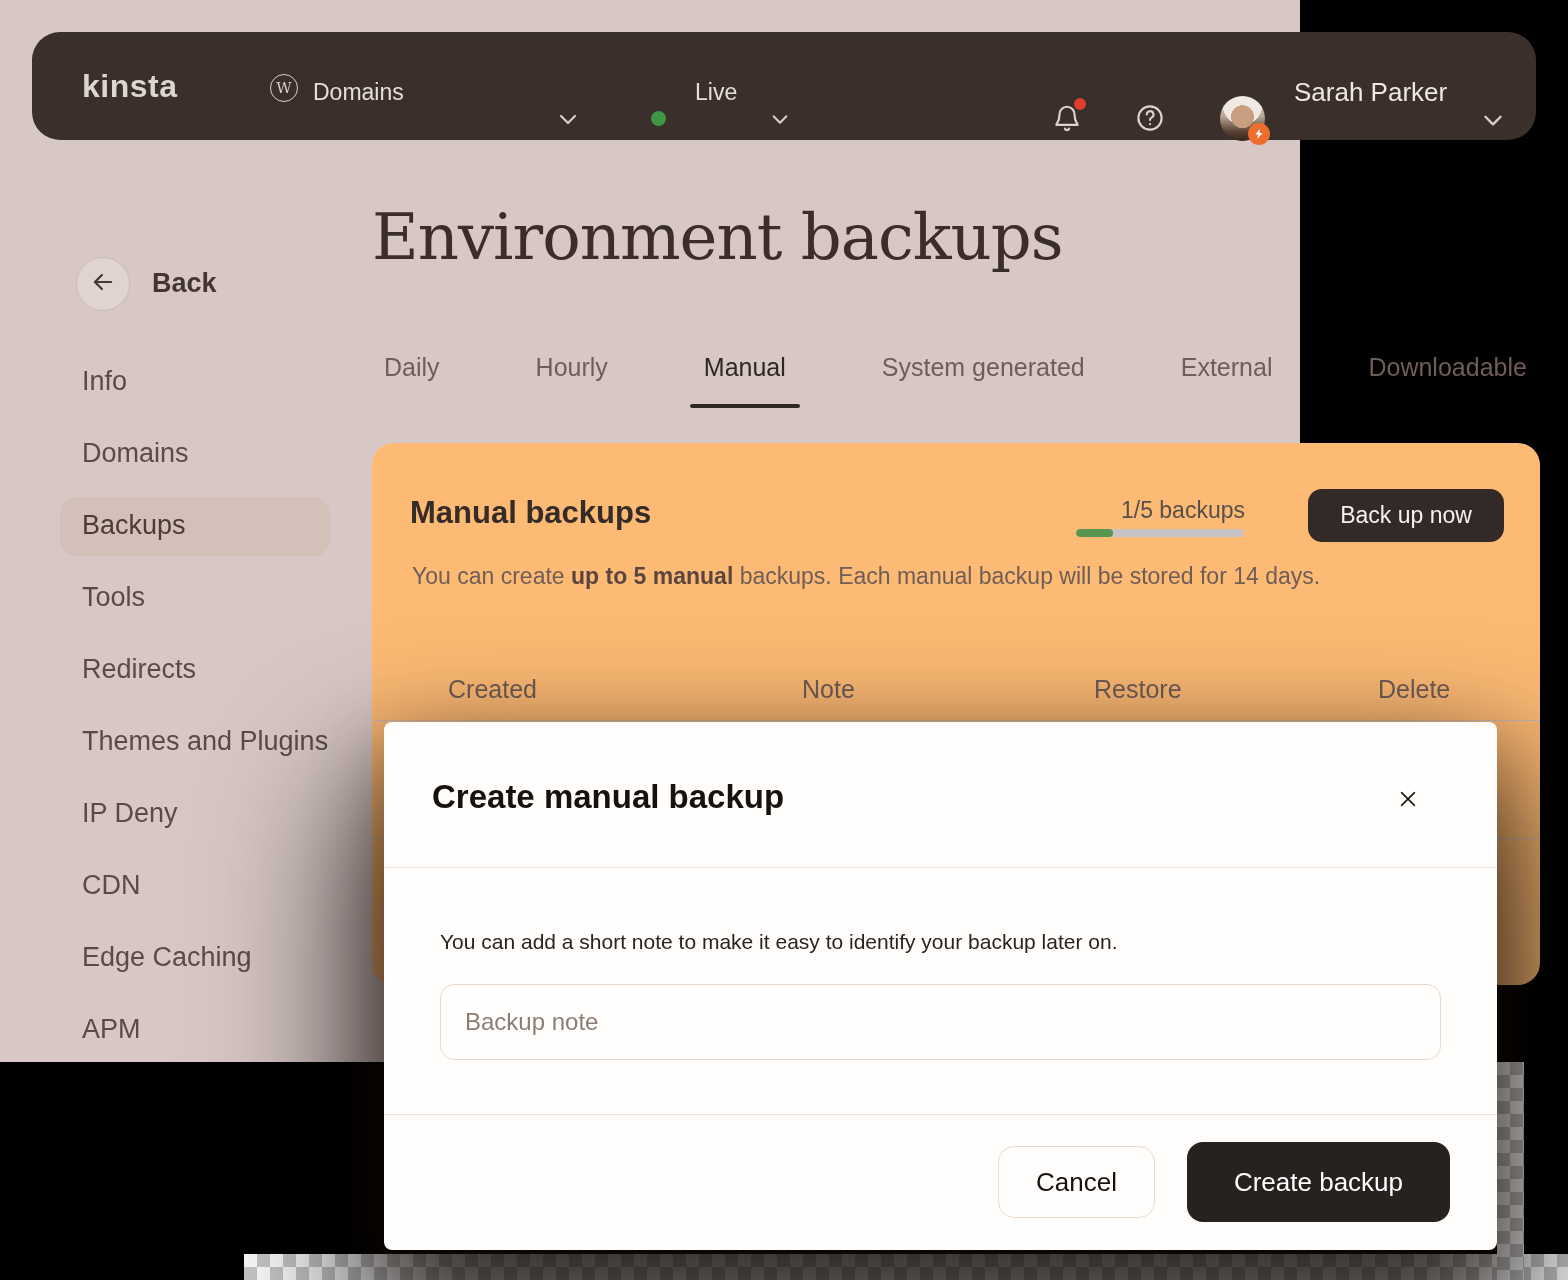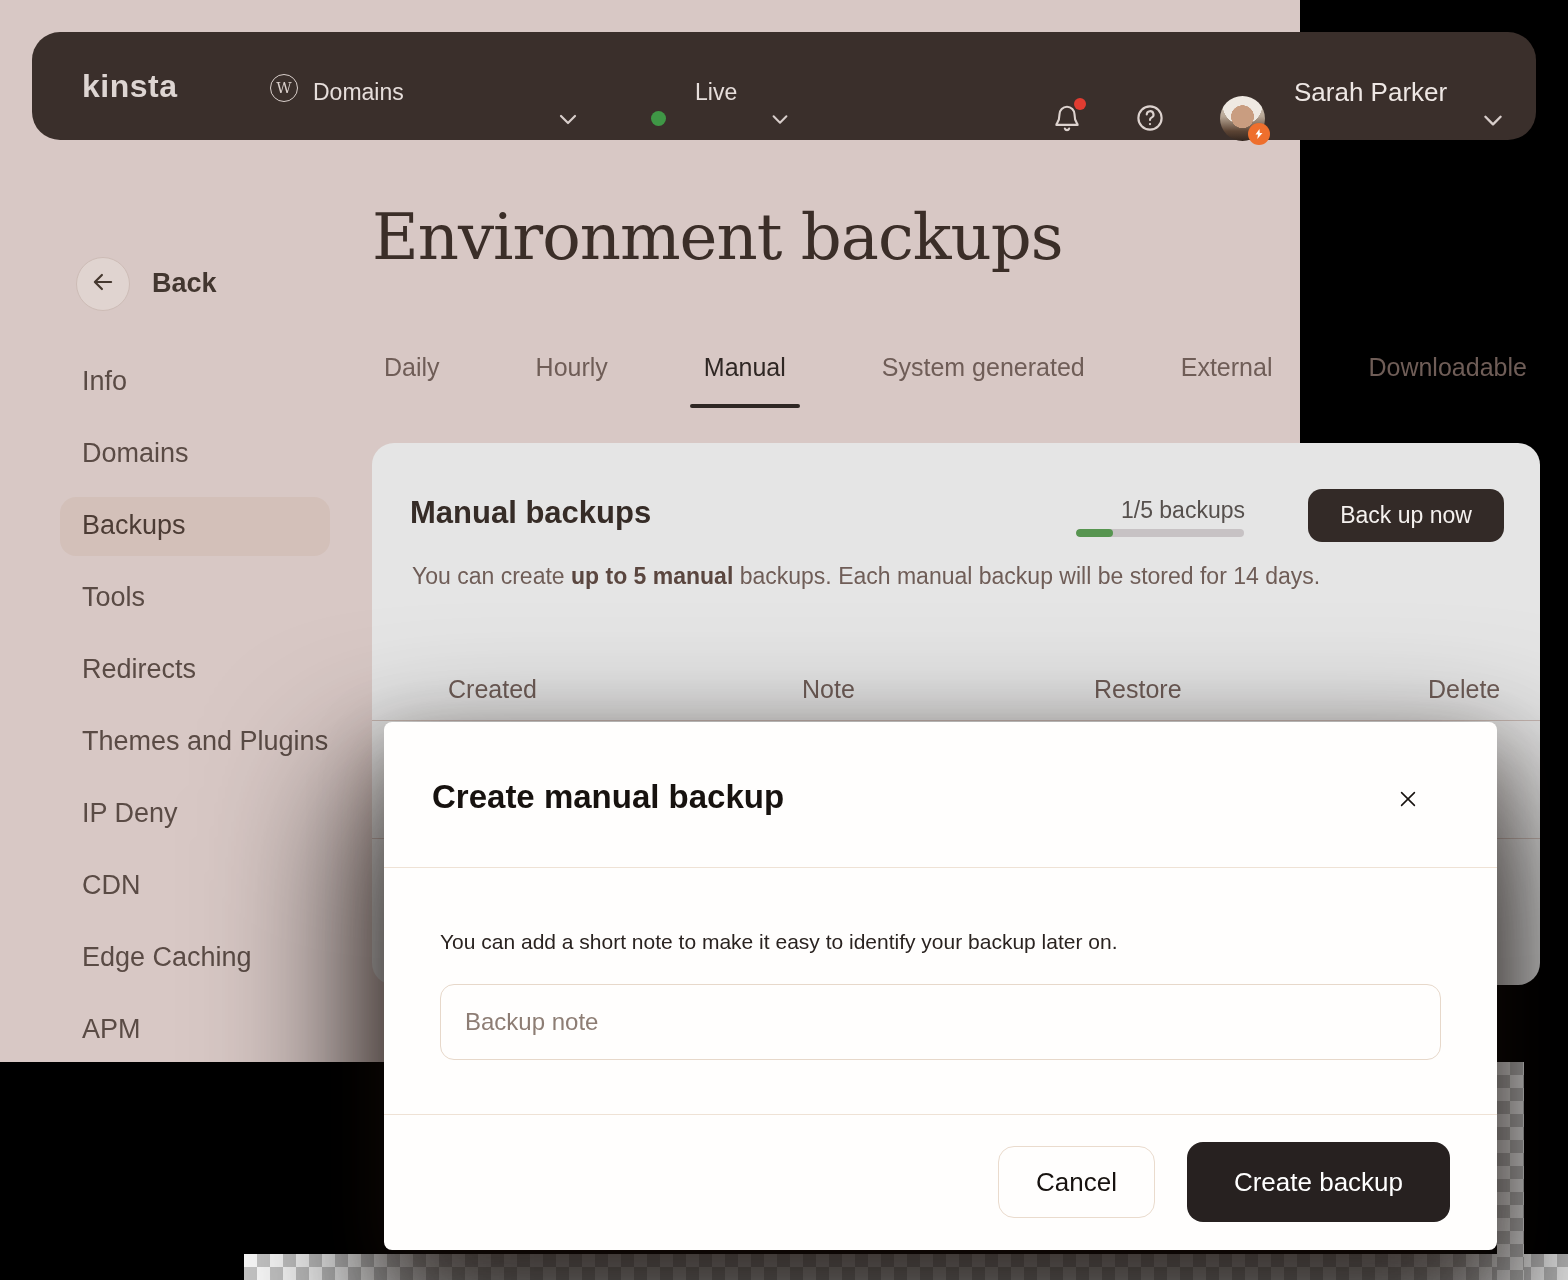--- a/index.html
+++ b/index.html
@@ -43,21 +43,21 @@
   
   .page-title{position:absolute;left:372px;top:200px;font-family:"DejaVu Serif",serif;font-size:64px;
               letter-spacing:-1px;color:#3b2e28;}
   .tabs{position:absolute;left:372px;top:350px;width:1196px;height:58px;overflow:hidden;display:flex;gap:96px;
         padding-left:12px;box-sizing:border-box;}
   .tab{position:relative;font-size:25px;line-height:34px;color:#6f5d57;padding-bottom:16px;white-space:nowrap;}
   .tab.active{color:#2f2724;font-weight:500;}
   .tab.active::after{content:"";position:absolute;left:-14px;right:-14px;bottom:0;height:4px;background:#2f2724;border-radius:2px;}
 
   
-  .card{position:absolute;left:372px;top:443px;width:1168px;height:542px;background:#e5e5e5;border-radius:22px;}
+  .card{position:absolute;left:372px;top:443px;width:1168px;height:542px;background:#fdba74;border-radius:22px;}
   .card-title{position:absolute;left:38px;top:52px;font-size:31px;font-weight:700;color:#362c27;}
   .usage-label{position:absolute;left:700px;top:54px;width:173px;text-align:right;font-size:23px;color:#56504d;}
   .usage-track{position:absolute;left:704px;top:86px;width:168px;height:8px;border-radius:4px;background:#c7c2c4;overflow:hidden;}
   .usage-fill{height:100%;border-radius:4px;background:#579550;width:22%;}
   .backup-btn{position:absolute;left:936px;top:46px;width:196px;height:53px;border-radius:14px;background:#332a27;
               color:#f5f1ef;font-size:23px;display:flex;align-items:center;justify-content:center;cursor:pointer;}
   .card-desc{position:absolute;left:40px;top:120px;font-size:23px;color:#6f5d57;}
   .card-desc b{color:#5a463f;}
   .thead{position:absolute;left:0;top:222px;width:1168px;height:55px;border-bottom:1px solid #c9b9b3;}
   .th{position:absolute;top:10px;font-size:25px;color:#6f5d57;}
@@ -183,21 +183,21 @@
       <div class="usage-track">
         <div class="usage-fill" style="width: 22%;"></div>
       </div>
       <div class="backup-btn">Back up now</div>
       <div class="card-desc"><span>You can create </span><b>up to 5 manual</b><span> backups. Each manual backup will be stored for 14 days.</span></div>
 
       <div class="thead">
         <div class="th" style="left:76px;">Created</div>
         <div class="th" style="left:430px;">Note</div>
         <div class="th" style="left:722px;">Restore</div>
-        <div class="th" style="left:1056px;">Delete</div>
+        <div class="th" style="left:1006px;">Delete</div>
       </div>
       <div class="row-divider"></div>
     </div>
   </div>
 
   <div class="checker checker-bottom"></div>
   <div class="checker checker-right"></div>
 
   <div class="modal">
     <div class="modal-title">Create manual backup</div>

